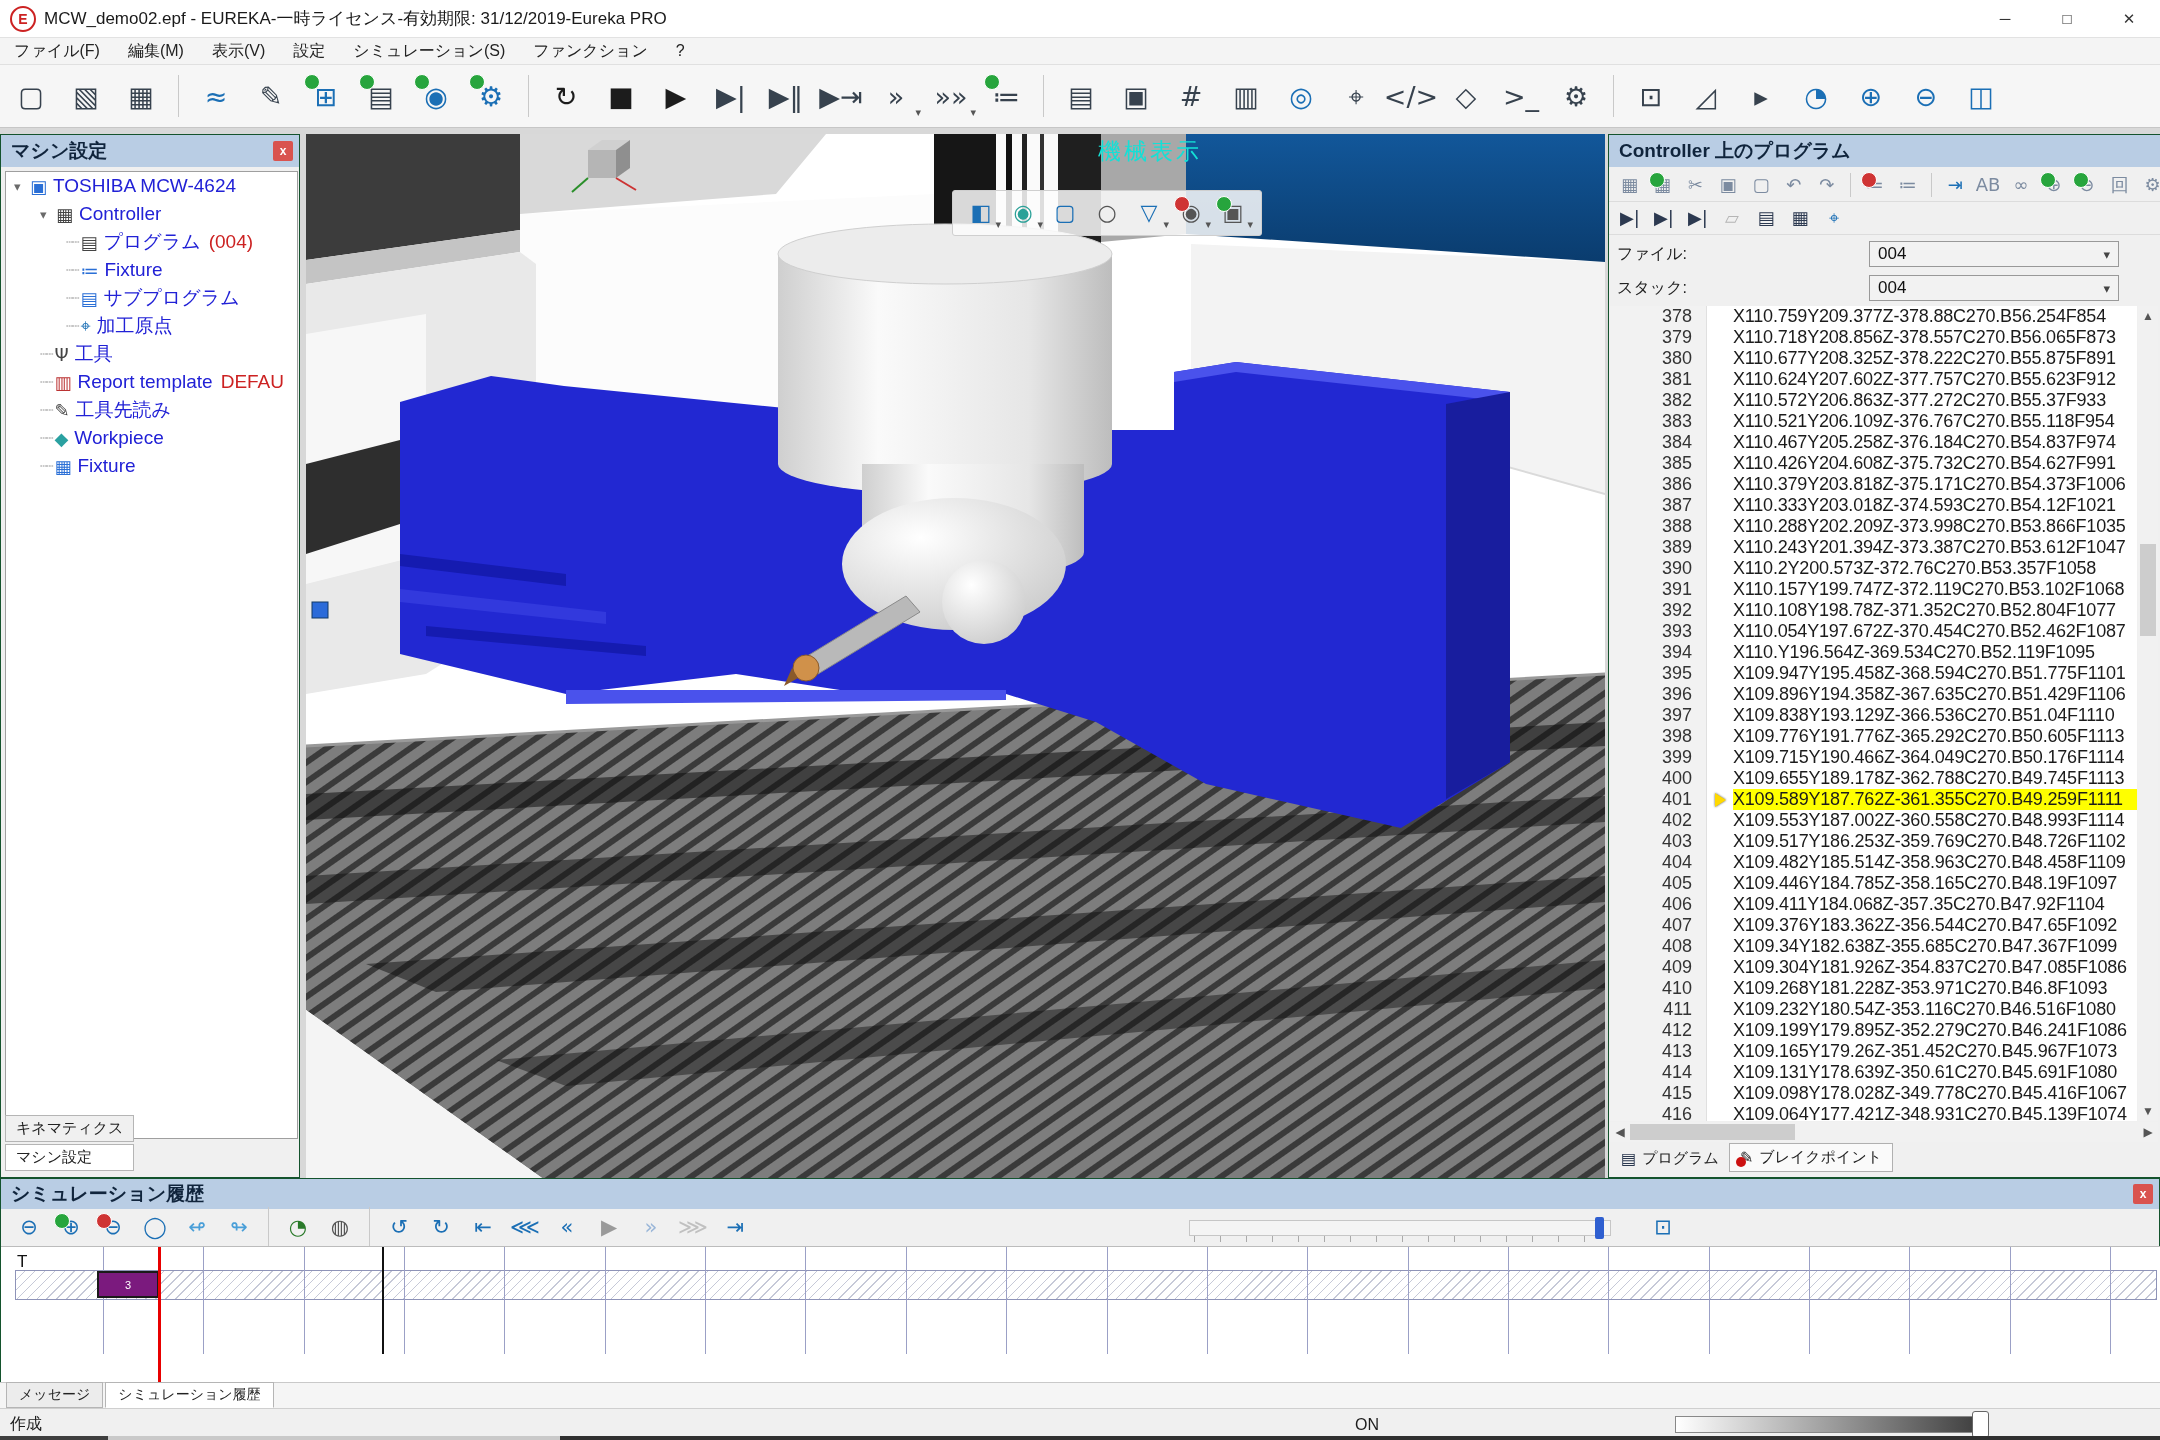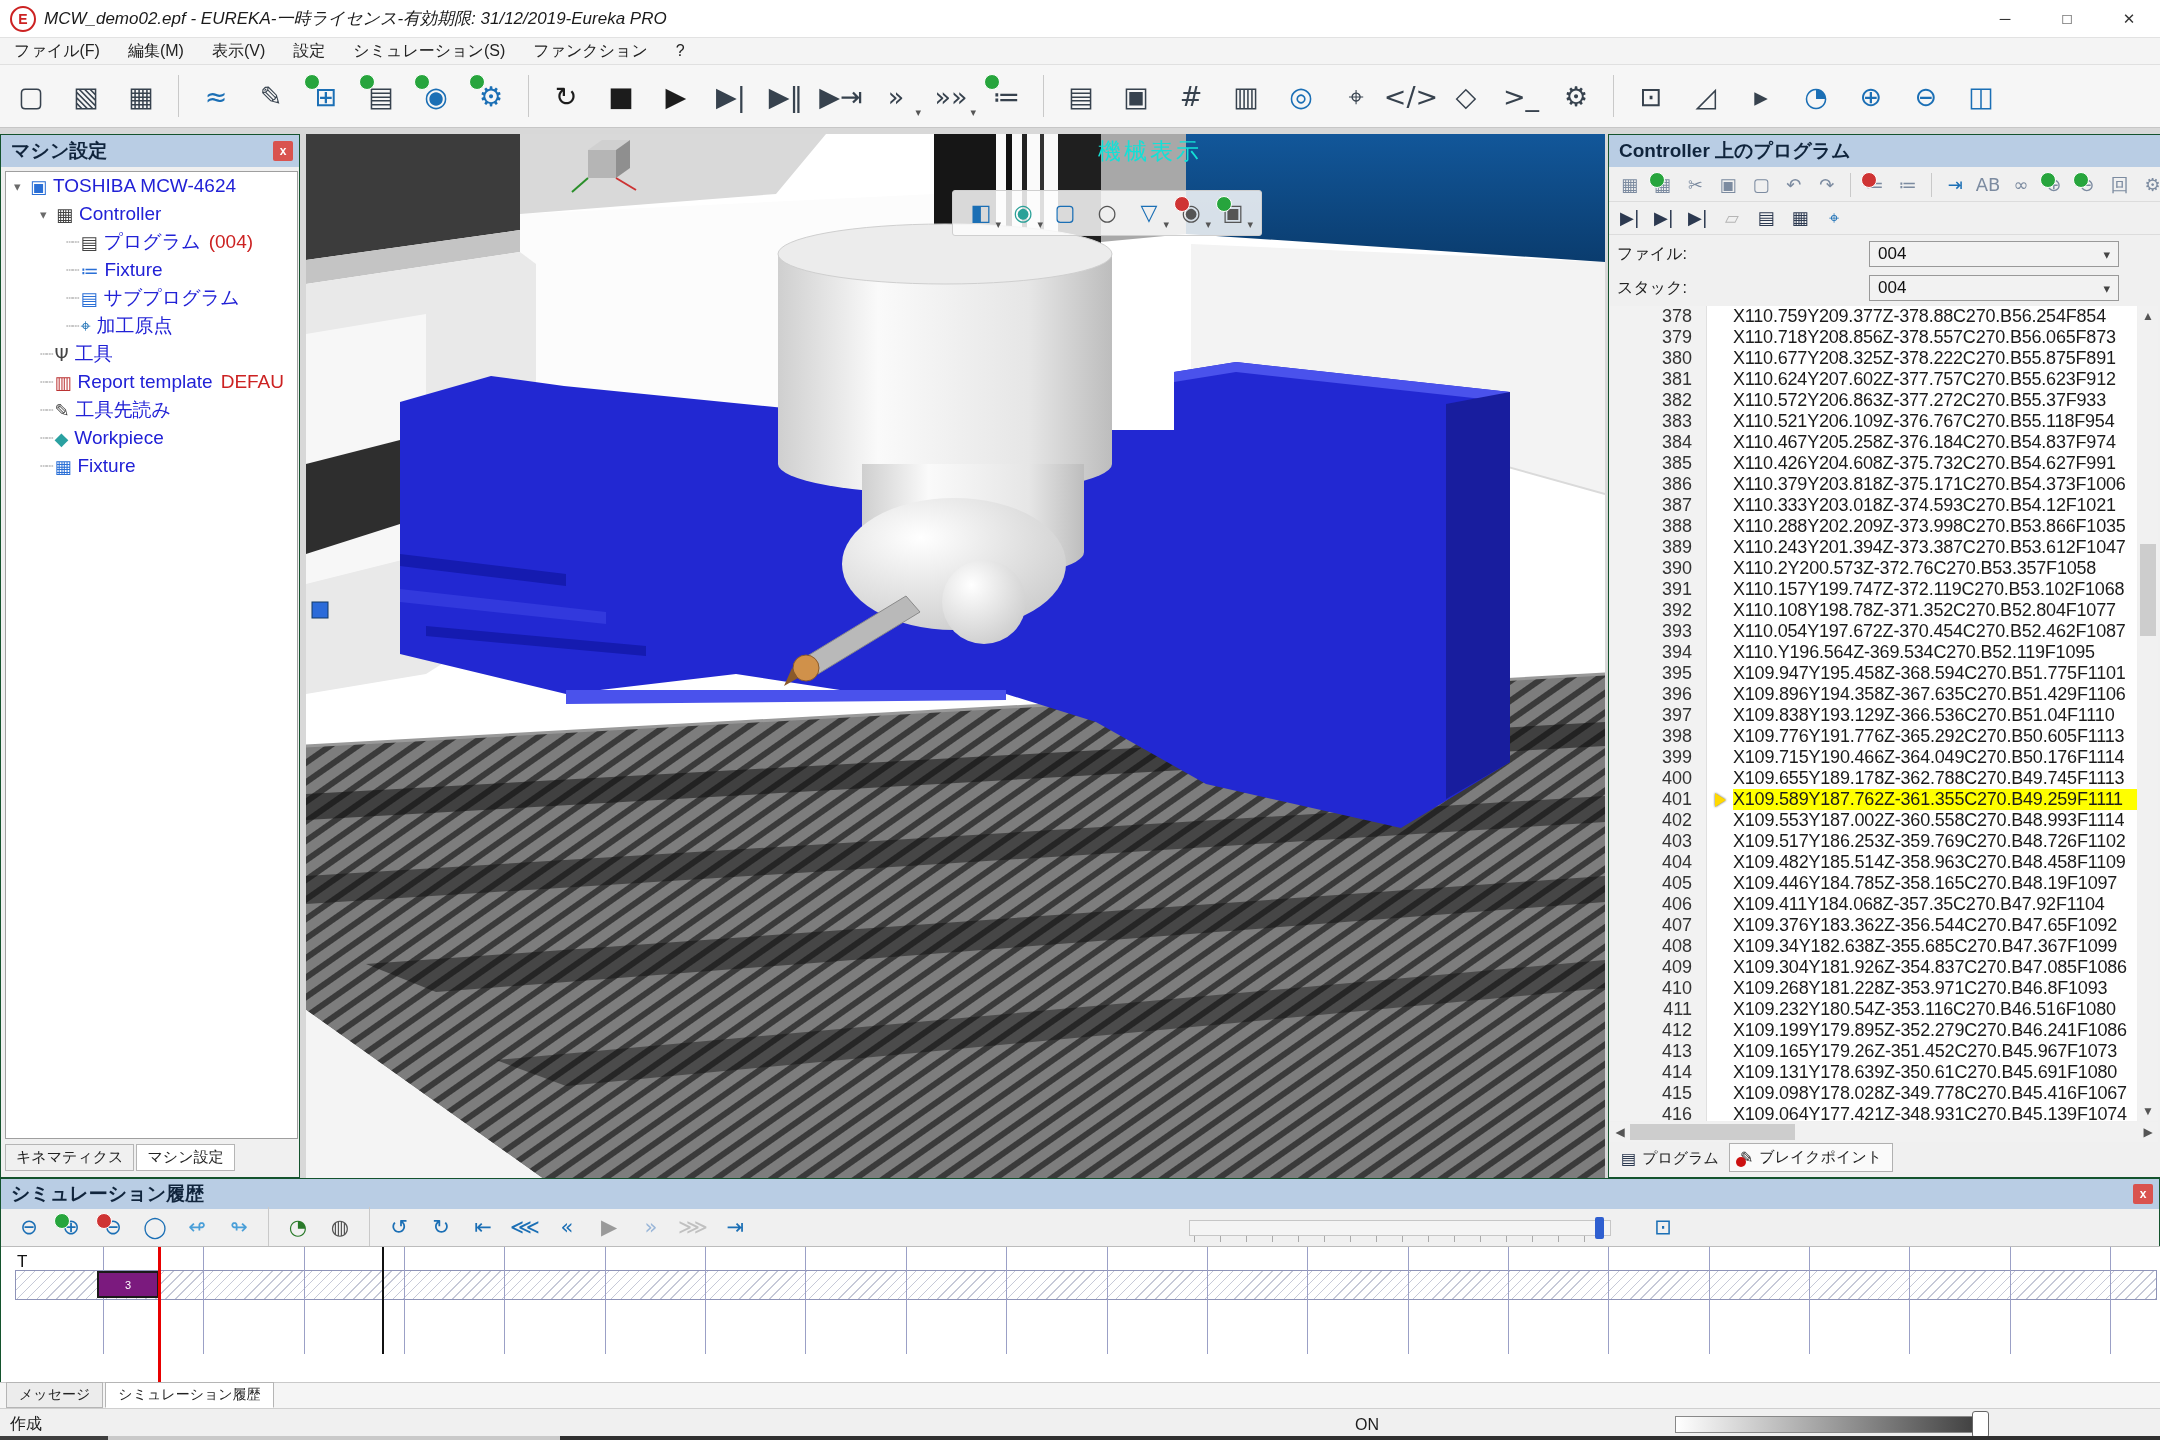--- a/index.html
+++ b/index.html
@@ -4,21 +4,21 @@
 <style>
   html,body{margin:0;padding:0;}
   body{width:2160px;height:1440px;overflow:hidden;position:relative;background:#d8d8d8;
        font-family:"Liberation Sans",sans-serif;color:#1c1c1c;-webkit-font-smoothing:antialiased;}
   .abs{position:absolute;}
   
   #titlebar{left:0;top:0;width:2160px;height:38px;background:#fff;border-bottom:1px solid #e2e2e2;
             display:flex;align-items:center;padding-left:10px;box-sizing:border-box;}
   #applogo{width:22px;height:22px;border:2px solid #cc2222;border-radius:50%;color:#cc2222;
            font-weight:700;font-size:14px;display:flex;align-items:center;justify-content:center;margin-right:8px;}
-  #apptitle{font-size:17px;color:#1a1a1a;font-style:italic;}
+  #apptitle{font-size:17px;color:#1a1a1a;}
   .winbtn{width:62px;height:38px;display:flex;align-items:center;justify-content:center;font-size:15px;color:#333;}
   #winbtns{margin-left:auto;display:flex;}
   #menubar{left:0;top:38px;width:2160px;height:27px;background:#f4f4f4;border-bottom:1px solid #e0e0e0;
            display:flex;align-items:center;padding-left:14px;box-sizing:border-box;gap:28px;}
   .menuitem{font-size:16px;color:#222;}
   #maintoolbar{left:0;top:65px;width:2160px;height:63px;background:#f6f6f6;border-bottom:1px solid #c6c6c6;
                display:flex;align-items:center;padding-left:8px;box-sizing:border-box;gap:9px;}
   .tbico{position:relative;width:46px;height:46px;display:flex;align-items:center;justify-content:center;
          border-radius:3px;font-family:"DejaVu Sans",sans-serif;font-size:27px;color:#37424e;}
   .tbico .g{line-height:1;}
@@ -33,21 +33,21 @@
   .pclose{width:20px;height:20px;background:#d9534f;color:#fff;display:flex;align-items:center;
           justify-content:center;font-size:12px;border-radius:2px;margin-left:auto;font-weight:700;}
   
   #machine-panel{left:0;top:134px;width:300px;height:1044px;}
   #treebox{position:absolute;left:4px;top:36px;width:291px;height:966px;background:#fff;border:1px solid #9f9f9f;overflow:hidden;}
   .trow{height:28px;display:flex;align-items:center;font-size:19px;color:#2121d6;white-space:nowrap;}
   .trow .guides{color:#9a9a9a;font-size:12px;letter-spacing:-1px;margin-right:2px;}
   .trow .exp{color:#6a6a6a;font-size:13px;width:16px;}
   .trow .ticon{font-family:"DejaVu Sans",sans-serif;font-size:18px;margin-right:6px;}
   .trow .sfx{color:#cc2222;margin-left:8px;}
-  .ltabs{position:absolute;left:4px;bottom:6px;display:flex;gap:2px;}
+  .ltabs{position:absolute;left:4px;bottom:6px;display:flex;gap:2px;flex-direction:column;}
   .ltab{font-size:15px;color:#222;padding:3px 10px;background:#f0f0f0;border:1px solid #b5b5b5;}
   .ltab.active{background:#fff;font-weight:400;}
   
   #viewport{left:306px;top:134px;width:1299px;height:1044px;background:#fff;overflow:hidden;}
   #minibar{position:absolute;left:646px;top:56px;display:flex;align-items:center;gap:6px;padding:4px 10px;
            background:rgba(252,252,252,0.85);border:1px solid #cfcfcf;border-radius:3px;}
   #minibar .tbico{width:36px;height:36px;font-size:22px;}
   #vplabel{position:absolute;left:792px;top:2px;font-size:23px;letter-spacing:3px;color:#14e0d6;font-weight:400;}
   
   #program-panel{left:1608px;top:134px;width:620px;height:1044px;}

